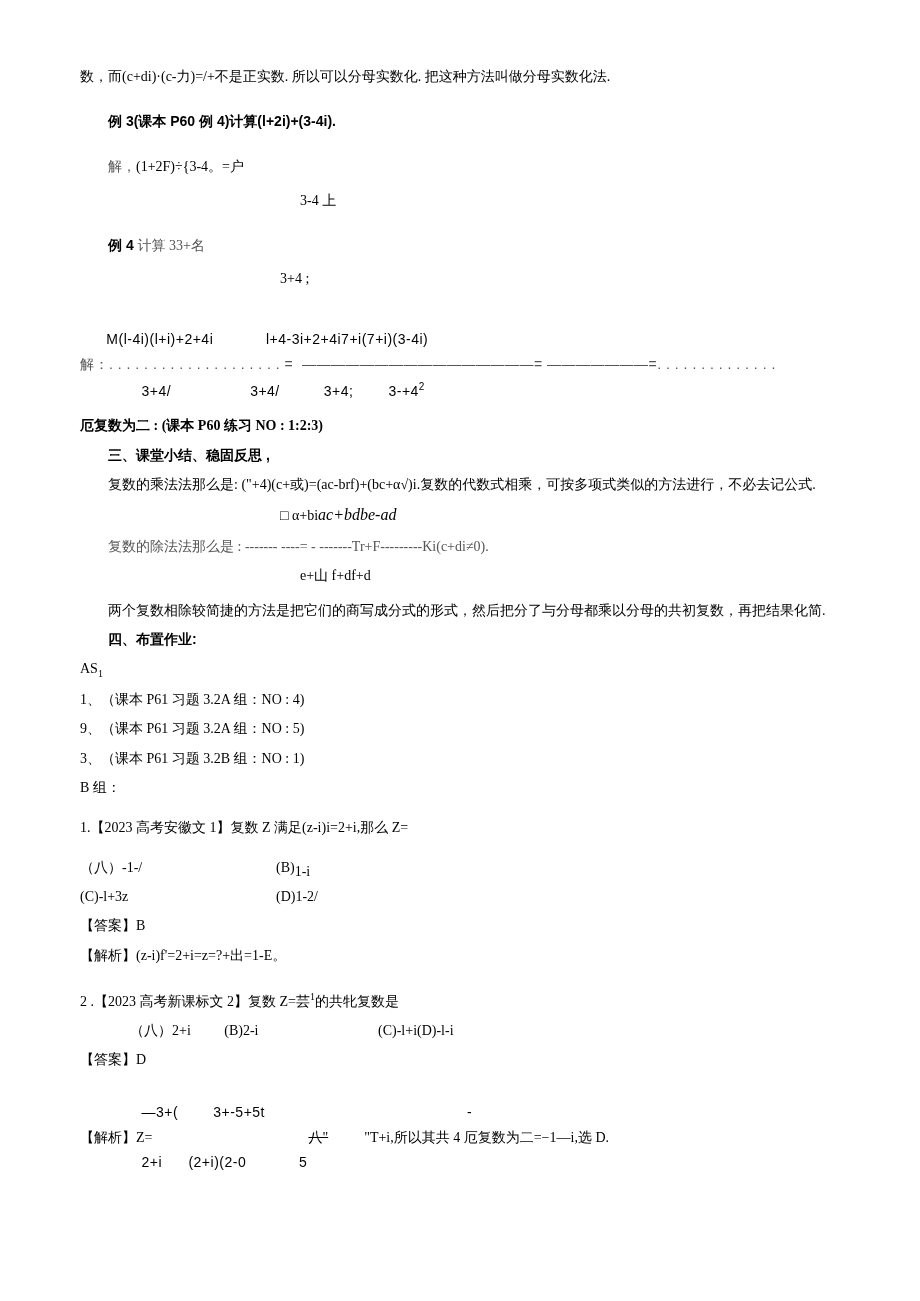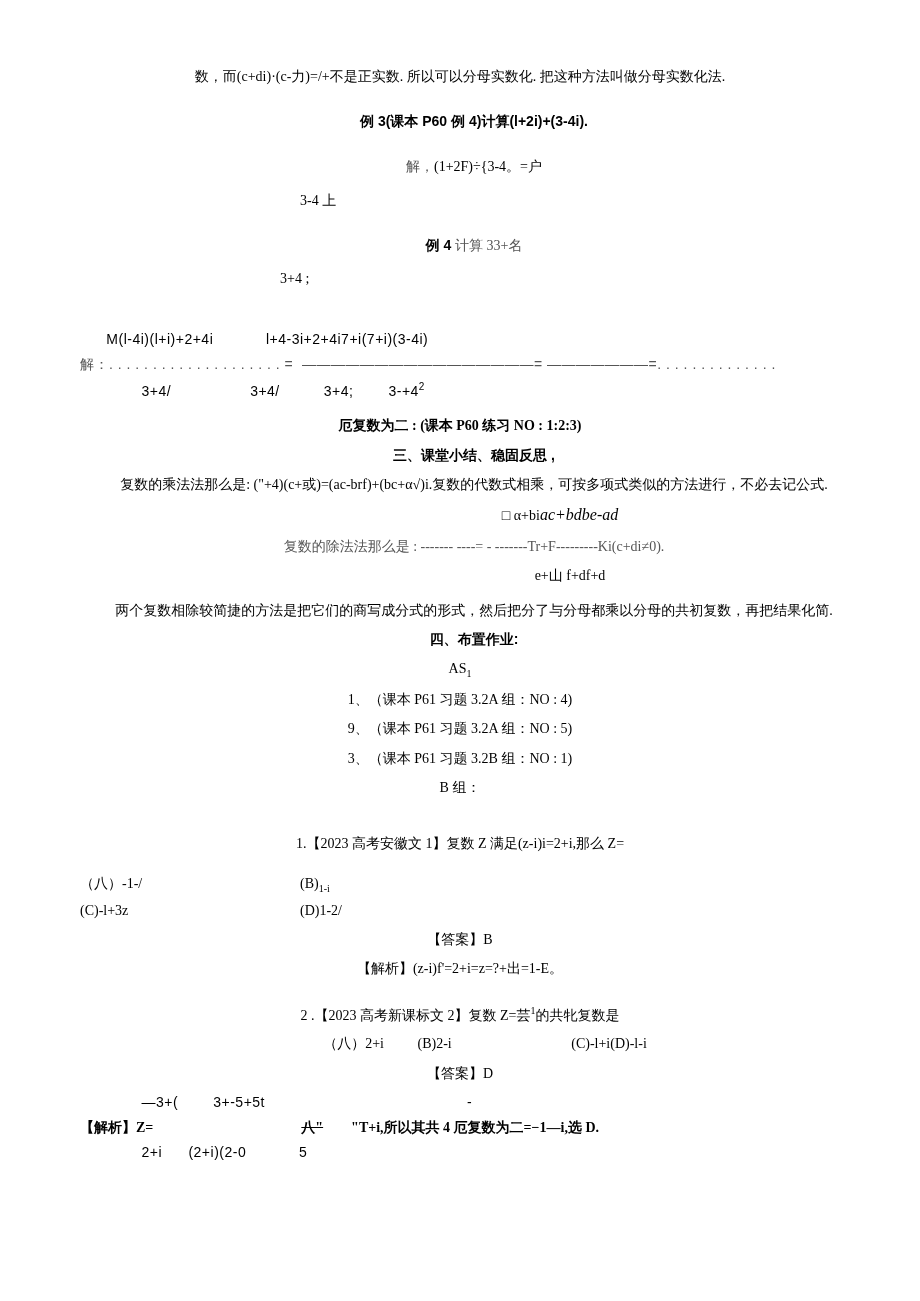--- a/index.html
+++ b/index.html
@@ -11,21 +11,20 @@
       width: 760px;
       background: white;
       color: #000;
     }
     .bold {
       font-weight: bold;
       font-family: "Microsoft YaHei", "黑体", sans-serif;
     }
     .para {
       margin: 4px 0;
-      text-align: center;
     }
     .indent {
       text-indent: 2em;
     }
     .formula-block {
       margin: 8px 0 8px 150px;
     }
     .mono-line {
       font-family: "Microsoft YaHei", sans-serif;
       white-space: pre;
@@ -40,27 +39,26 @@
     .sub {
       vertical-align: sub;
       font-size: 10px;
     }
     .sup {
       vertical-align: super;
       font-size: 10px;
     }
     .opt-row {
       display: flex;
-      gap: 60px;
+      gap: 36px;
     }
     .frac-row {
       display: flex;
       align-items: flex-start;
-      gap: 28px;
-      font-weight: bold;
+      gap: 36px;
     }
   </style>
 </head>
 <body>
 
 <div class="para">数，而(c+di)·(c-力)=/+不是正实数. 所以可以分母实数化. 把这种方法叫做分母实数化法.</div>
 
 <div class="para indent bold" style="margin-top:20px">例 3(课本 P60 例 4)计算(l+2i)+(3-4i).</div>
 
 <div class="para indent" style="margin-top:20px;font-family:'Microsoft YaHei'"><span class="gray">解，</span>(1+2F)÷{3-4。=户</div>
@@ -93,47 +91,47 @@
 
 <div class="para indent bold">四、布置作业:</div>
 
 <div class="para" style="font-family:'Microsoft YaHei'"><span>AS</span><span class="sub">1</span></div>
 
 <div class="para">1、（课本 P61 习题 3.2A 组：NO : 4)</div>
 <div class="para">9、（课本 P61 习题 3.2A 组：NO : 5)</div>
 <div class="para">3、（课本 P61 习题 3.2B 组：NO : 1)</div>
 <div class="para" style="font-family:'Microsoft YaHei'">B 组：</div>
 
-<div class="para" style="margin-top:31px">1.【2023 高考安徽文 1】复数 Z 满足(z-i)i=2+i,那么 Z=</div>
+<div class="para" style="margin-top:15px">1.【2023 高考安徽文 1】复数 Z 满足(z-i)i=2+i,那么 Z=</div>
 
 <div style="margin-top:15px">
   <div class="opt-row">
     <span style="width:160px;font-family:'Microsoft YaHei'">（八）-1-/</span>
-    <span style="font-family:'Microsoft YaHei'"><span>(B)</span><span style="font-size:10px;vertical-align:sub">1-i</span></span>
+    <span style="font-family:'Microsoft YaHei'"><span>(B)</span><span style="font-size:14px;vertical-align:sub">1-i</span></span>
   </div>
   <div class="opt-row" style="font-family:'Microsoft YaHei'">
     <span style="width:160px">(C)-l+3z</span>
     <span>(D)1-2/</span>
   </div>
 </div>
 
 <div class="para">【答案】B</div>
 <div class="para">【解析】(z-i)f'=2+i=z=?+出=1-E。</div>
 
 <div class="para" style="margin-top:20px"><span>2  .【2023 高考新课标文 2】复数 Z=芸</span><span class="sup">1</span><span>的共牝复数是</span></div>
 
 <div class="para" style="margin-left:50px;font-family:'Microsoft YaHei'">
   <span style="margin-right:30px">（八）2+i</span>
   <span style="margin-right:116px">(B)2-i</span>
   <span>(C)-l+i(D)-l-i</span>
 </div>
 
 <div class="para">【答案】D</div>
 
-<div style="margin-top:4px;font-family:'Microsoft YaHei'">
+<div style="margin-top:28px;font-family:'Microsoft YaHei'">
   <div class="mono-line">              <span>—3+(</span>        <span>3+-5+5t</span>                                              <span>-</span></div>
   <div class="frac-row">
     <span>【解析】Z=</span>
     <span style="margin-left:120px;text-decoration:line-through">八"</span>
     <span>"T+i,所以其共 4 厄复数为二=−1—i,选 D.</span>
   </div>
   <div class="mono-line">              <span>2+i</span>      <span>(2+i)(2-0</span>            <span>5</span></div>
 </div>
 
 </body></html>

